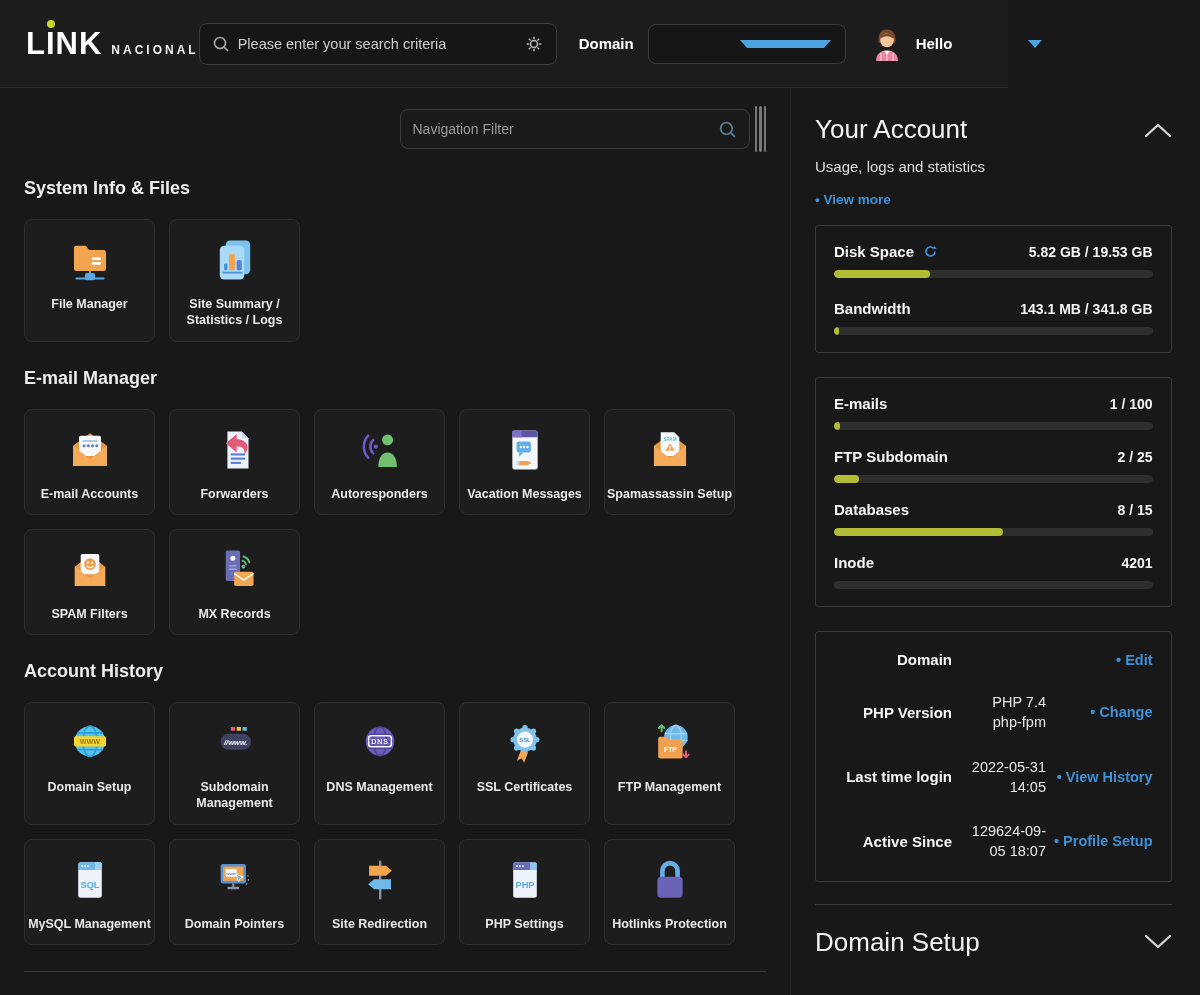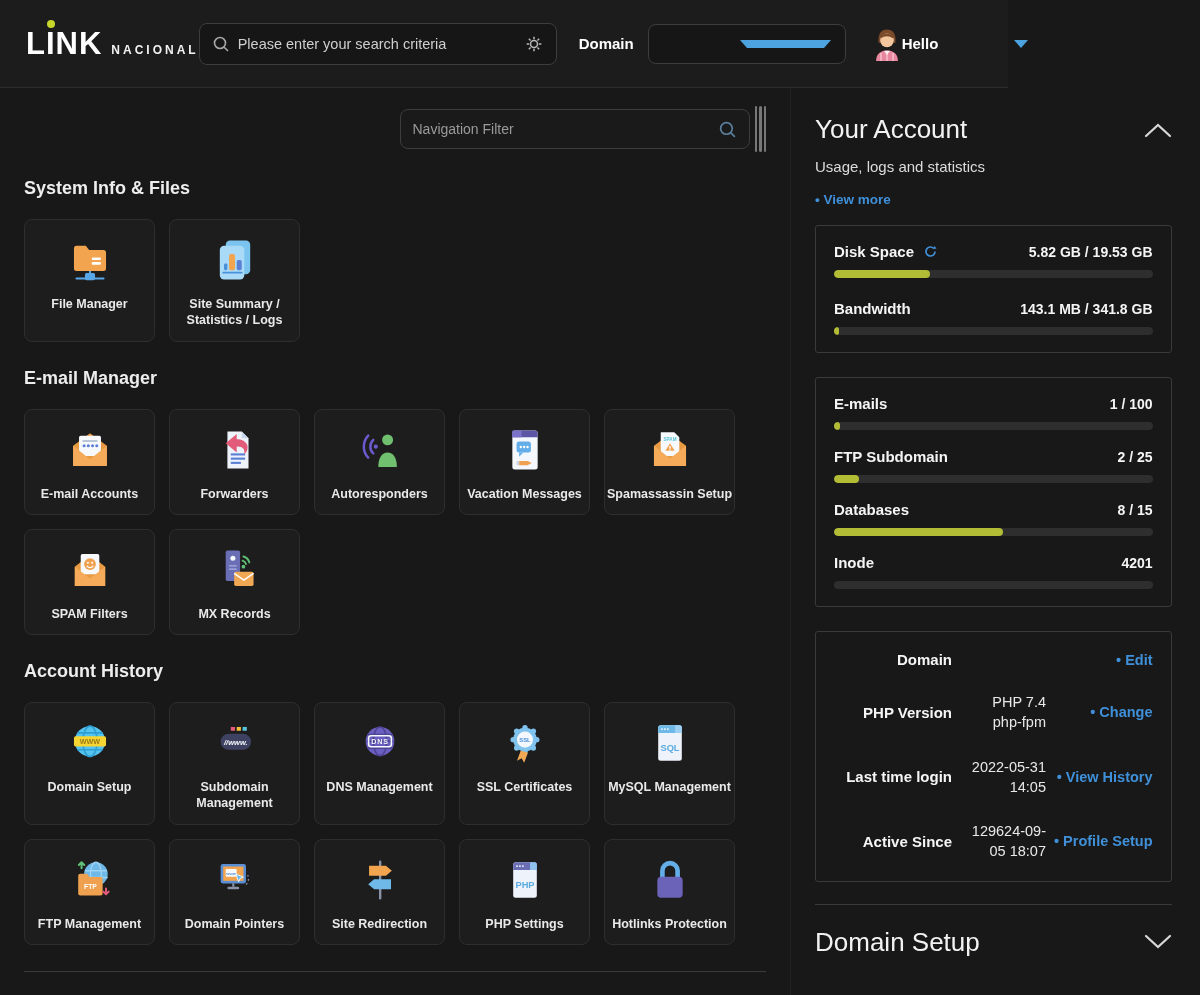--- a/index.html
+++ b/index.html
@@ -23,21 +23,21 @@
   .searchbox input { flex:1; background:transparent; border:0; outline:none; color:#e8e8e8;
                      font-size:14.5px; font-family:inherit; margin:7px 8px; }
   .searchbox input::placeholder { color:#cfcfcf; }
   .domain-label { font-size:15px; font-weight:bold; margin:0 14px 0 22px; }
   .select { width:198px; height:40px; background:#161616; border:1px solid #3d3d3d; border-radius:8px;
             display:flex; align-items:center; padding:0 14px; cursor:pointer; }
   .select span { flex:1; font-size:14px; color:#ddd; }
   .caret { width:0; height:0; border-left:7px solid transparent; border-right:7px solid transparent;
            border-top:8px solid var(--caret,#4da3e0); }
   .usermenu { display:flex; align-items:center; margin-left:26px; cursor:pointer; }
-  .hello { font-size:15px; font-weight:bold; margin-left:0; }
+  .hello { font-size:15px; font-weight:bold; margin-left:14px; }
   .user-caret { margin-left:76px; }
 
   
   .main { flex:1; display:flex; min-height:0; }
   .content { width:790px; flex:0 0 790px; padding:0 24px 0 24px; }
 
   .filter-row { display:flex; justify-content:flex-end; align-items:center; margin-top:18px; }
   .filterbox { width:350px; height:40px; background:#1a1a1a; border:1px solid #3d3d3d; border-radius:8px;
                display:flex; align-items:center; padding:0 12px; }
   .filterbox input { flex:1; background:transparent; border:0; outline:none; color:#e8e8e8;
@@ -311,41 +311,41 @@
                 <circle cx="41.9" cy="18.1" r="3.2"></circle>
             </g>
             <circle cx="32" cy="28" r="9.5" fill="#f4f7fb"></circle>
             <text x="32" y="31" font-size="7" font-weight="bold" fill="#4a90d9" text-anchor="middle" font-family="Liberation Sans, sans-serif">SSL</text>
             <path d="M27 41l-4.5 12 5.5-3 3 5.5 4.5-12z" fill="#f0a855"></path>
           </svg>
           <div class="tlabel">SSL Certificates</div>
         </div>
         <div class="tile">
           <svg viewBox="0 0 64 64">
+            <circle cx="39" cy="25" r="14" fill="#6fb9e8"></circle>
+            <ellipse cx="39" cy="25" rx="6.5" ry="14" stroke="#9ed3f4" stroke-width="1.6" fill="none"></ellipse>
+            <path d="M26 21h26M25 29h28" stroke="#9ed3f4" stroke-width="1.6"></path>
+            <path d="M22 18v-7m0 0l-3.2 3.2M22 11l3.2 3.2" stroke="#5fbf77" stroke-width="2.4" fill="none" stroke-linecap="round"></path>
+            <path d="M18 27a2.5 2.5 0 0 1 2.5-2.5h8l3 4h13a2.5 2.5 0 0 1 2.5 2.5v17a2.5 2.5 0 0 1-2.5 2.5h-24A2.5 2.5 0 0 1 18 48V27z" fill="#f0a14f"></path>
+            <text x="32.5" y="43" font-size="8" font-weight="bold" fill="#fff" text-anchor="middle" font-family="Liberation Sans, sans-serif">FTP</text>
+            <path d="M51 42v7m0 0l3.2-3.2M51 49l-3.2-3.2" stroke="#e25b78" stroke-width="2.4" fill="none" stroke-linecap="round"></path>
+          </svg>
+          <div class="tlabel">FTP Management</div>
+        </div>
+        <div class="tile">
+          <svg viewBox="0 0 64 64">
             <rect x="18" y="11" width="28" height="42" rx="3" fill="#eef3fb"></rect>
             <path d="M18 14a3 3 0 0 1 3-3h22a3 3 0 0 1 3 3v6H18z" fill="#6fb9e8"></path>
             <path d="M38 11h5a3 3 0 0 1 3 3v6h-8z" fill="#9ed0f2"></path>
             <circle cx="22.5" cy="15.5" r="1.1" fill="#fff"></circle>
               <circle cx="26" cy="15.5" r="1.1" fill="#fff"></circle>
               <circle cx="29.5" cy="15.5" r="1.1" fill="#fff"></circle>
             <text x="32" y="41" font-size="11" font-weight="bold" fill="#5aabe0" text-anchor="middle" font-family="Liberation Sans, sans-serif">SQL</text>
           </svg>
           <div class="tlabel">MySQL Management</div>
-        </div>
-        <div class="tile">
-          <svg viewBox="0 0 64 64">
-            <circle cx="39" cy="25" r="14" fill="#6fb9e8"></circle>
-            <ellipse cx="39" cy="25" rx="6.5" ry="14" stroke="#9ed3f4" stroke-width="1.6" fill="none"></ellipse>
-            <path d="M26 21h26M25 29h28" stroke="#9ed3f4" stroke-width="1.6"></path>
-            <path d="M22 18v-7m0 0l-3.2 3.2M22 11l3.2 3.2" stroke="#5fbf77" stroke-width="2.4" fill="none" stroke-linecap="round"></path>
-            <path d="M18 27a2.5 2.5 0 0 1 2.5-2.5h8l3 4h13a2.5 2.5 0 0 1 2.5 2.5v17a2.5 2.5 0 0 1-2.5 2.5h-24A2.5 2.5 0 0 1 18 48V27z" fill="#f0a14f"></path>
-            <text x="32.5" y="43" font-size="8" font-weight="bold" fill="#fff" text-anchor="middle" font-family="Liberation Sans, sans-serif">FTP</text>
-            <path d="M51 42v7m0 0l3.2-3.2M51 49l-3.2-3.2" stroke="#e25b78" stroke-width="2.4" fill="none" stroke-linecap="round"></path>
-          </svg>
-          <div class="tlabel">FTP Management</div>
         </div>
         <div class="tile">
           <svg viewBox="0 0 64 64">
             <rect x="15" y="13" width="30" height="23" rx="2.5" fill="#5a8fd4"></rect>
             <rect x="18" y="16" width="24" height="17" fill="#f2a44e"></rect>
             <rect x="21" y="19" width="13" height="9" rx="1" fill="#f7f9fc"></rect>
             <text x="27.5" y="25.5" font-size="5" font-weight="bold" fill="#5a8fd4" text-anchor="middle" font-family="Liberation Sans, sans-serif">www</text>
             <path d="M47 26a10 10 0 0 1-4 13" stroke="#8b93a8" stroke-width="1.5" stroke-dasharray="2 3" fill="none"></path>
             <path d="M33 25l9 3.5-4 1.7-1.7 4z" fill="#6fb9e8" stroke="#fff" stroke-width="1"></path>
             <path d="M30 36v4" stroke="#8b93a8" stroke-width="2.5"></path>

